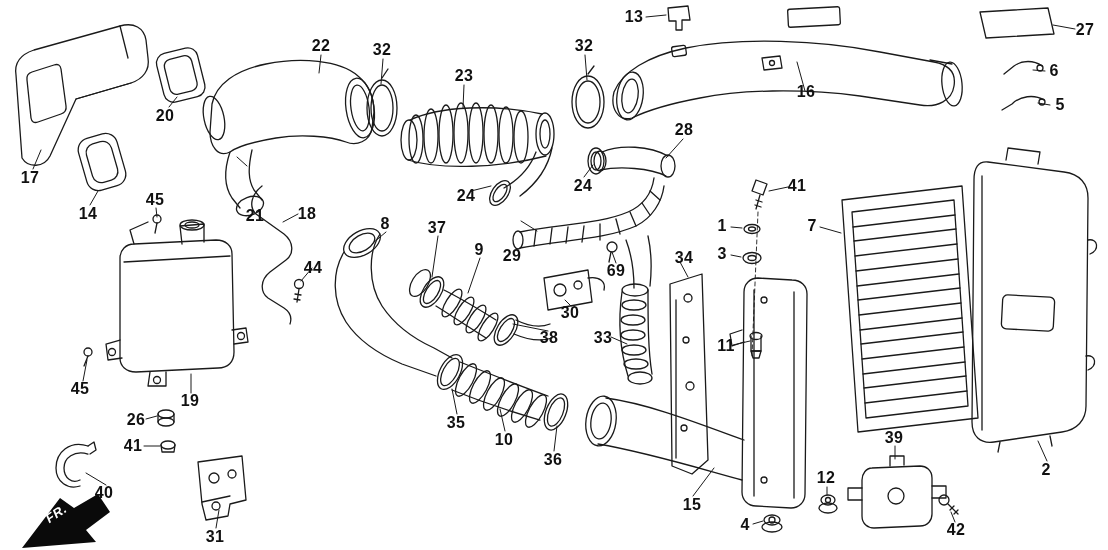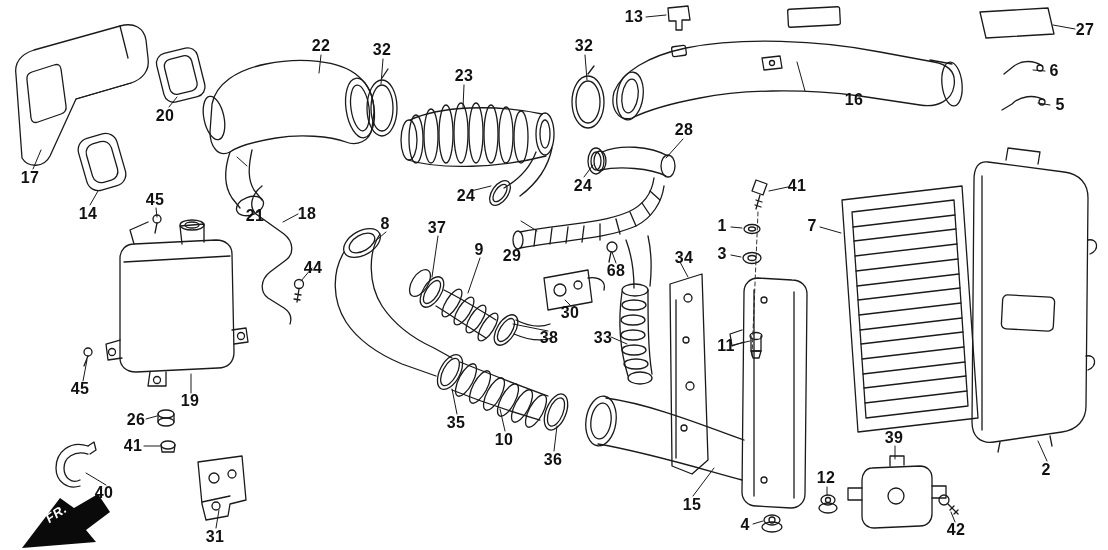--- a/index.html
+++ b/index.html
@@ -432,21 +432,21 @@
   <path fill="#0a0a0a" stroke="none" d="M22,548 L60,498 L74,508 L98,494 L110,512 L86,530 L96,542 Z"></path>
 </svg>
 
 <div id="callouts">
       <span class="callout" style="left: 634px; top: 17px;">13</span>
       <span class="callout" style="left: 1085px; top: 30px;">27</span>
       <span class="callout" style="left: 321px; top: 46px;">22</span>
       <span class="callout" style="left: 382px; top: 50px;">32</span>
       <span class="callout" style="left: 584px; top: 46px;">32</span>
       <span class="callout" style="left: 464px; top: 76px;">23</span>
-      <span class="callout" style="left: 806px; top: 100px; margin-left: 48px;">16</span>
+      <span class="callout" style="left: 806px; top: 92px;">16</span>
       <span class="callout" style="left: 1054px; top: 71px;">6</span>
       <span class="callout" style="left: 1060px; top: 105px;">5</span>
       <span class="callout" style="left: 165px; top: 116px;">20</span>
       <span class="callout" style="left: 684px; top: 130px;">28</span>
       <span class="callout" style="left: 255px; top: 168px; margin-top: 48px;">21</span>
       <span class="callout" style="left: 30px; top: 178px;">17</span>
       <span class="callout" style="left: 583px; top: 186px;">24</span>
       <span class="callout" style="left: 466px; top: 196px;">24</span>
       <span class="callout" style="left: 797px; top: 186px;">41</span>
       <span class="callout" style="left: 155px; top: 200px;">45</span>
@@ -454,21 +454,21 @@
       <span class="callout" style="left: 307px; top: 214px;">18</span>
       <span class="callout" style="left: 512px; top: 220px; margin-top: 36px;">29</span>
       <span class="callout" style="left: 722px; top: 226px;">1</span>
       <span class="callout" style="left: 812px; top: 226px;">7</span>
       <span class="callout" style="left: 385px; top: 224px;">8</span>
       <span class="callout" style="left: 437px; top: 228px;">37</span>
       <span class="callout" style="left: 479px; top: 250px;">9</span>
       <span class="callout" style="left: 722px; top: 254px;">3</span>
       <span class="callout" style="left: 313px; top: 268px;">44</span>
       <span class="callout" style="left: 684px; top: 258px;">34</span>
-      <span class="callout" style="left: 616px; top: 271px;">68</span>
+      <span class="callout" style="left: 616px; top: 271px;">69</span>
       <span class="callout" style="left: 570px; top: 313px;">30</span>
       <span class="callout" style="left: 549px; top: 338px;">38</span>
       <span class="callout" style="left: 603px; top: 338px;">33</span>
       <span class="callout" style="left: 726px; top: 346px;">11</span>
       <span class="callout" style="left: 80px; top: 389px;">45</span>
       <span class="callout" style="left: 190px; top: 401px;">19</span>
       <span class="callout" style="left: 136px; top: 420px;">26</span>
       <span class="callout" style="left: 456px; top: 423px;">35</span>
       <span class="callout" style="left: 133px; top: 446px;">41</span>
       <span class="callout" style="left: 504px; top: 440px;">10</span>

